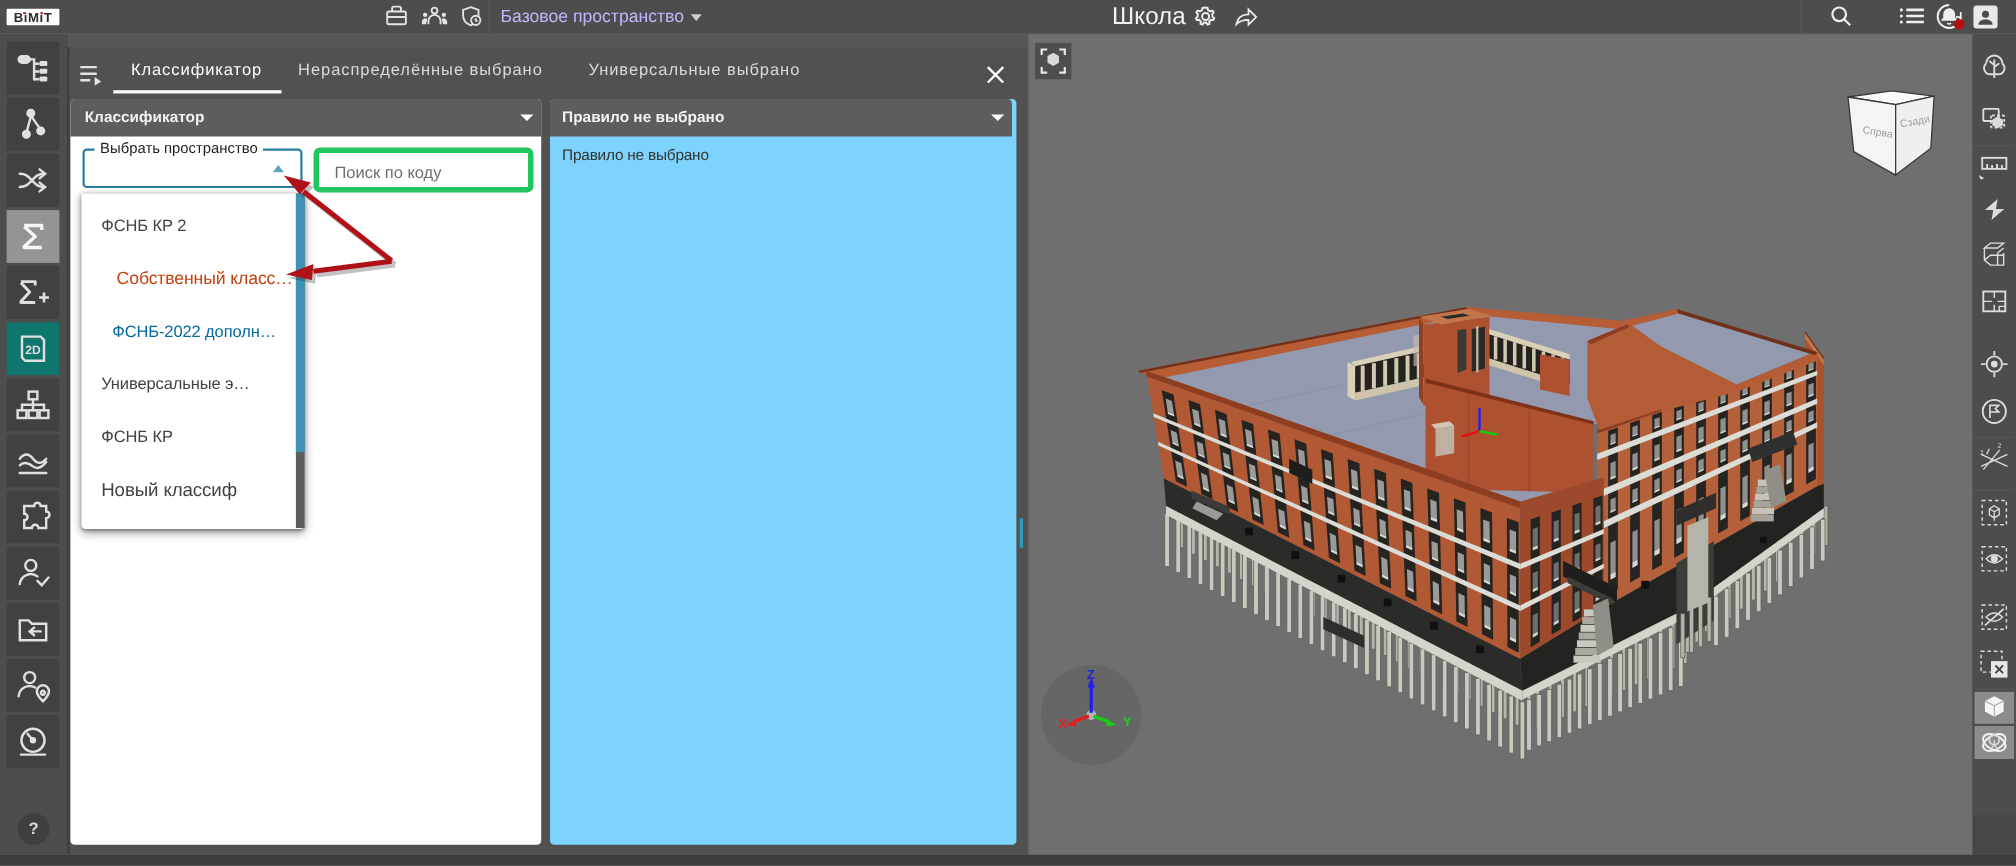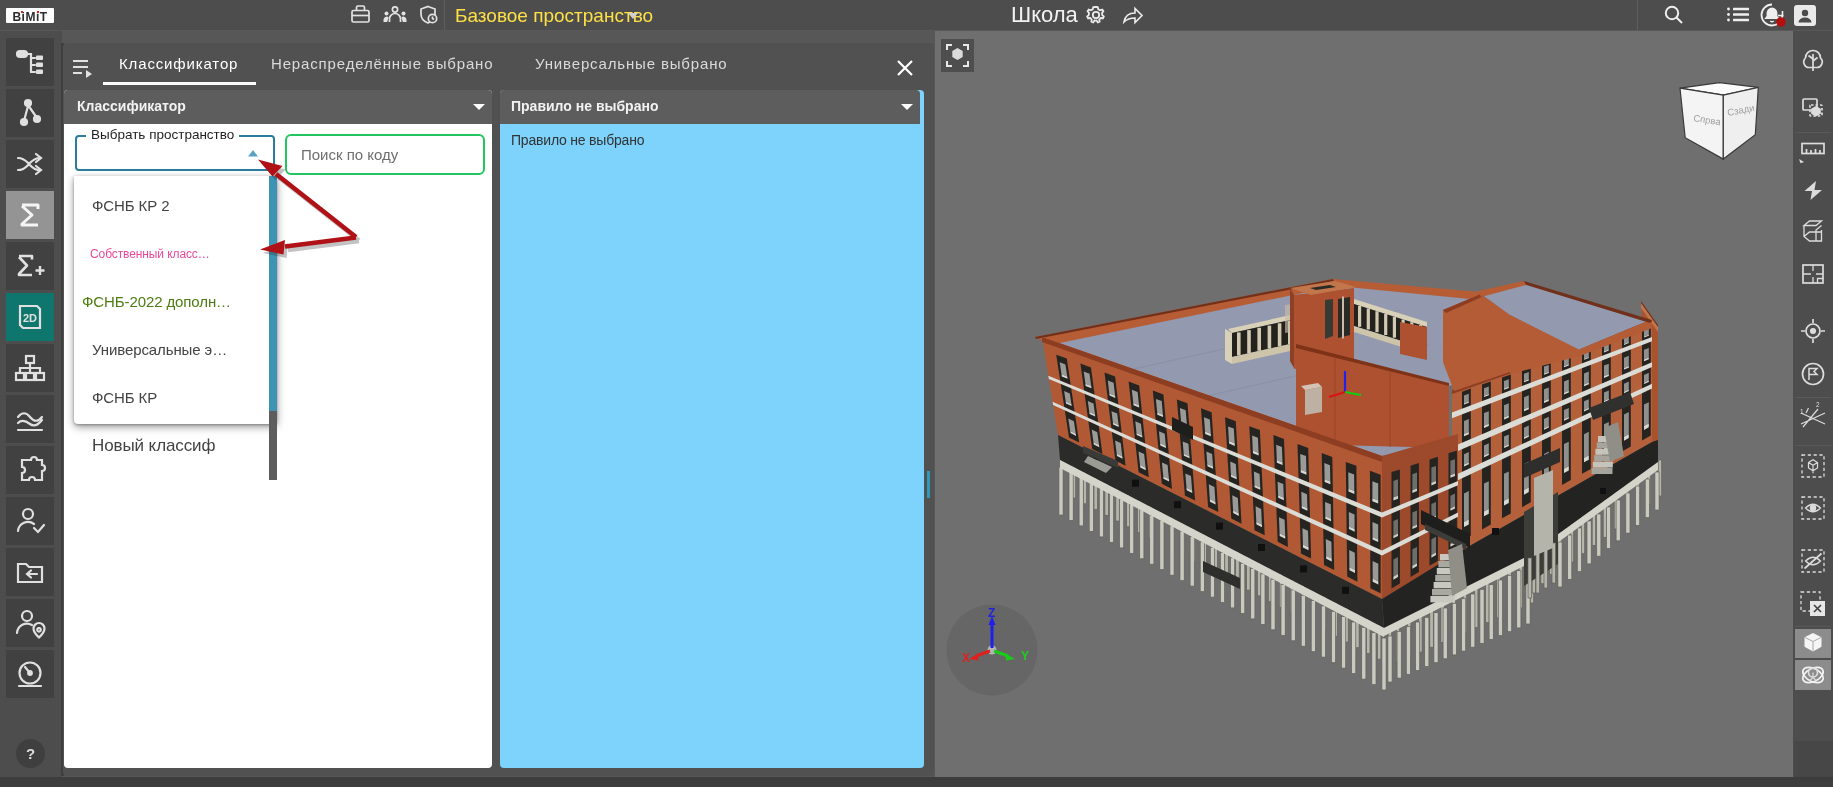--- a/index.html
+++ b/index.html
@@ -494,21 +494,21 @@
         <circle cx="58.5" cy="13.5" r="2"></circle>
         <path d="M61.5 22 v-2.2 a3.2 3.2 0 0 0 -5 -2.6 l1.3 4.8 Z"></path>
       </g>
       <g stroke="#e3e3e3" stroke-width="1.7" fill="none">
         <path d="M83 6.5 l7 2.5 v5 c0 4.5 -3 7.5 -7 9 c-4 -1.5 -7 -4.5 -7 -9 v-5 Z"></path>
         <circle cx="87.5" cy="18.5" r="4.2" fill="#4d4d4d"></circle>
         <path d="M87.5 16.5 v2 l1.5 1"></path>
       </g>
     </svg>
     <div style="position:absolute;left:444px;top:0;width:1px;height:31px;background:#5e5e5e"></div>
-    <div style="position:absolute;left:455px;top:0;height:31px;line-height:31px;font-size:19px;color:#fde047">Базовое пространство</div>
+    <div style="position:absolute;left:455px;top:0;height:31px;line-height:31px;font-size:16px;color:#c4b5fd">Базовое пространство</div>
     <svg width="12" height="8" style="position:absolute;left:627px;top:12px">
       <path d="M1 1 L6 7 L11 1 Z" fill="#cfcfcf"></path>
     </svg>
     <div style="position:absolute;left:1011px;top:0;height:31px;line-height:30px;font-size:22px;color:#f2f2f2">Школа</div>
     <svg width="70" height="31" style="position:absolute;left:1083px;top:0" viewBox="0 0 70 31">
       <g stroke="#ececec" stroke-width="1.8" fill="none">
         <circle cx="13" cy="15" r="3.2"></circle>
         <path d="M13 6.8 l1.7 0.3 l0.6 2.2 a6.5 6.5 0 0 1 1.8 1 l2.2 -0.7 l1.1 1.6 l-1.4 1.8 a6.5 6.5 0 0 1 0.2 2 l1.6 1.5 l-0.8 1.7 l-2.3 -0.2 a6.5 6.5 0 0 1 -1.4 1.4 l0.3 2.3 l-1.8 0.7 l-1.3 -1.9 a6.5 6.5 0 0 1 -2 0 l-1.3 1.9 l-1.8 -0.7 l0.3 -2.3 a6.5 6.5 0 0 1 -1.4 -1.4 l-2.3 0.2 l-0.8 -1.7 l1.6 -1.5 a6.5 6.5 0 0 1 0.2 -2 l-1.4 -1.8 l1.1 -1.6 l2.2 0.7 a6.5 6.5 0 0 1 1.8 -1 l0.6 -2.2 Z"></path>
         <path d="M41 22 c1 -6 5 -9 11 -9 v-4.5 l7 7 l-7 7 v-4.5 c-5 0 -8 1 -11 4 Z" stroke-width="1.6"></path>
       </g>
@@ -700,27 +700,27 @@
         <span style="position:absolute;left:13px;top:8px;font-size:14px;font-weight:bold;color:#f2f2f2">Классификатор</span>
         <svg width="14" height="8" style="position:absolute;right:6px;top:13px">
           <path d="M1 1 L7 7 L13 1 Z" fill="#fff"></path>
         </svg>
       </div>
       <div style="position:absolute;left:11px;top:45px;width:200px;height:36px;border:2px solid #2a7d9d;border-radius:4px"></div>
       <div style="position:absolute;left:22px;top:37px;padding:0 5px;background:#fff;font-size:13.5px;color:#1f1f1f;line-height:15px">Выбрать пространство</div>
       <svg width="12" height="8" style="position:absolute;left:183px;top:59px">
         <path d="M6 1 L11 7.5 L1 7.5 Z" fill="#5ba3c0"></path>
       </svg>
-      <div style="position:absolute;left:221px;top:44px;width:200px;height:41px;border:2px solid #22c55e;border-radius:6px">
+      <div style="position:absolute;left:221px;top:44px;width:200px;height:41px;border:5px solid #22c55e;border-radius:6px">
         <span style="position:absolute;left:14px;top:10px;font-size:15px;color:#6f6f6f">Поиск по коду</span>
       </div>
-      <div style="position:absolute;left:10px;top:86px;width:203px;height:248px;background:#fff;border-radius:0 0 4px 4px;box-shadow:0 3px 9px rgba(0,0,0,0.38),0 1px 3px rgba(0,0,0,0.3)">
+      <div style="position:absolute;left:10px;top:86px;width:203px;height:305px;background:#fff;border-radius:0 0 4px 4px;box-shadow:0 3px 9px rgba(0,0,0,0.38),0 1px 3px rgba(0,0,0,0.3)">
         <div style="position:absolute;left:18px;top:19px;height:22px;line-height:22px;font-size:15px;letter-spacing:-0.1px;color:#434343;white-space:nowrap">ФСНБ КР 2</div>
-        <div style="position:absolute;left:16px;top:67px;height:22px;line-height:22px;font-size:12px;letter-spacing:-0.1px;color:#ec4899;white-space:nowrap">Собственный класс…</div>
-        <div style="position:absolute;left:8px;top:115px;height:22px;line-height:22px;font-size:15px;letter-spacing:-0.1px;color:#4d7c0f;white-space:nowrap">ФСНБ-2022 дополн…</div>
+        <div style="position:absolute;left:32px;top:67px;height:22px;line-height:22px;font-size:16px;letter-spacing:-0.1px;color:#c2410c;white-space:nowrap">Собственный класс…</div>
+        <div style="position:absolute;left:28px;top:115px;height:22px;line-height:22px;font-size:15px;letter-spacing:-0.1px;color:#0369a1;white-space:nowrap">ФСНБ-2022 дополн…</div>
         <div style="position:absolute;left:18px;top:163px;height:22px;line-height:22px;font-size:15px;letter-spacing:-0.1px;color:#434343;white-space:nowrap">Универсальные э…</div>
         <div style="position:absolute;left:18px;top:211px;height:22px;line-height:22px;font-size:15px;letter-spacing:-0.1px;color:#434343;white-space:nowrap">ФСНБ КР</div>
         <div style="position:absolute;left:18px;top:259px;height:22px;line-height:22px;font-size:17px;letter-spacing:-0.1px;color:#434343;white-space:nowrap">Новый классиф</div>
         <div style="position:absolute;right:0px;top:0;width:8px;height:304px;background:#5d5d5d"></div>
         <div style="position:absolute;right:0px;top:0;width:8px;height:235px;background:#3e92b4"></div>
       </div>
     </div>
     <div style="position:absolute;left:437px;top:47px;width:424px;height:678px;background:#7dd3fc;border-radius:4px">
       <div style="position:absolute;left:0;top:0;width:420px;height:34px;background:#5d5d5d;border-radius:4px 4px 0 0">
         <span style="position:absolute;left:11px;top:8px;font-size:14px;font-weight:bold;color:#f2f2f2">Правило не выбрано</span>

